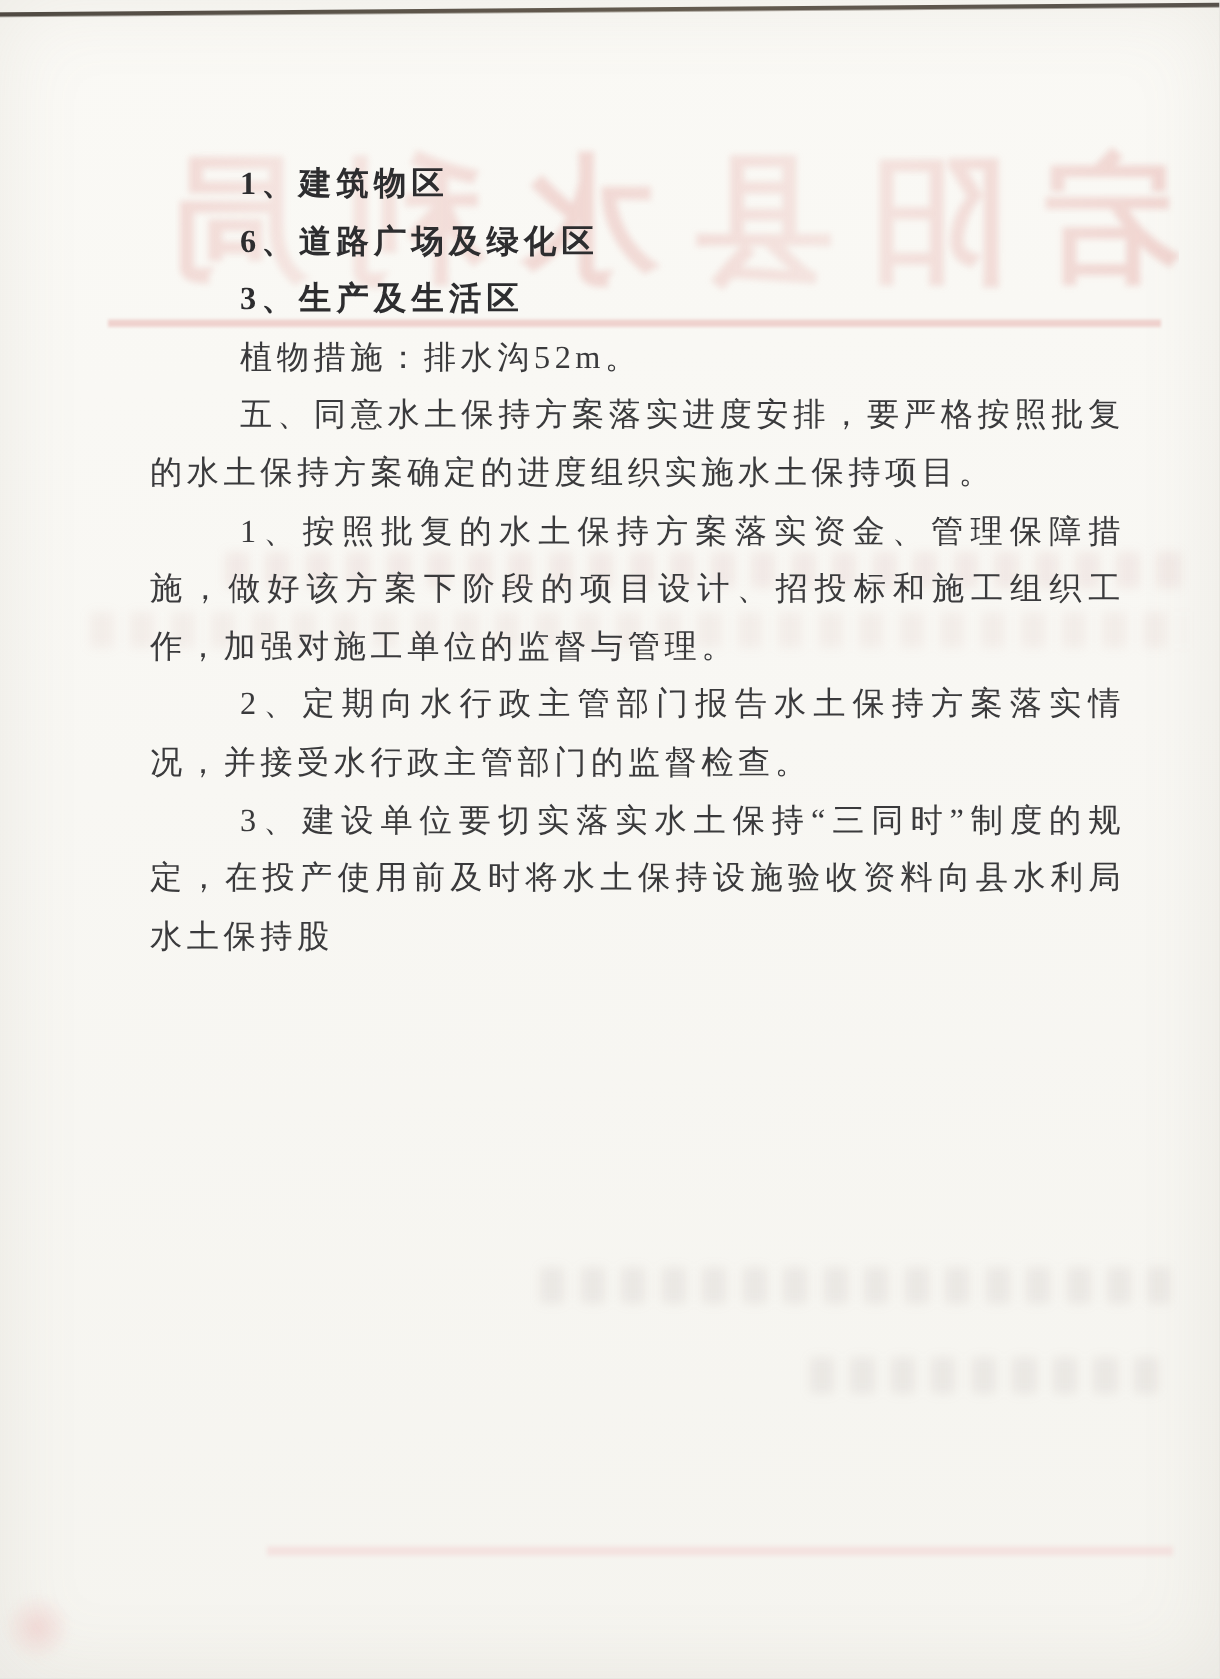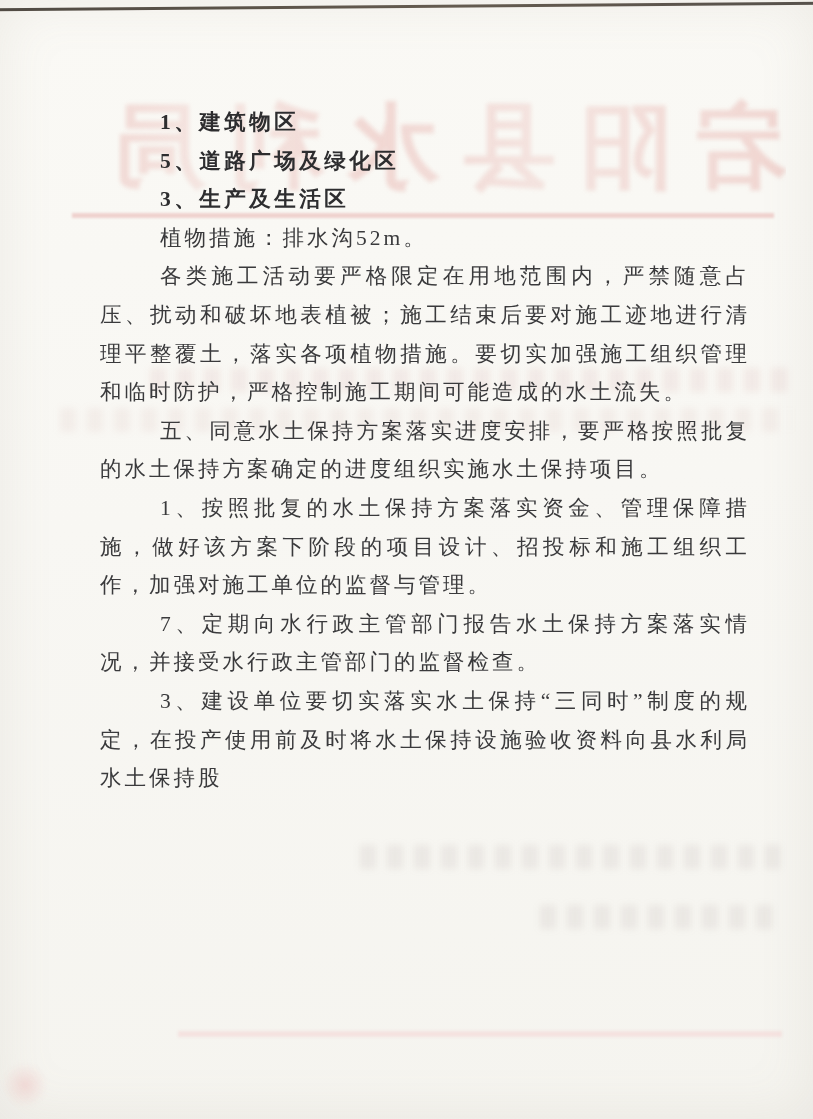--- a/index.html
+++ b/index.html
@@ -82,26 +82,25 @@
 
   <div class="red-rule"></div>
 
   <div class="bleed b1"></div>
   <div class="bleed b2"></div>
   <div class="bleed b3"></div>
   <div class="bleed b4"></div>
 
   <div class="content">
     <p class="heading">1、建筑物区</p>
-    <p class="heading">5、道路广场及绿化区</p>
+    <p class="heading">6、道路广场及绿化区</p>
     <p class="heading">3、生产及生活区</p>
     <p class="body">植物措施：排水沟52m。</p>
-    <p class="body">各类施工活动要严格限定在用地范围内，严禁随意占压、扰动和破坏地表植被；施工结束后要对施工迹地进行清理平整覆土，落实各项植物措施。要切实加强施工组织管理和临时防护，严格控制施工期间可能造成的水土流失。</p>
     <p class="body">五、同意水土保持方案落实进度安排，要严格按照批复的水土保持方案确定的进度组织实施水土保持项目。</p>
     <p class="body">1、按照批复的水土保持方案落实资金、管理保障措施，做好该方案下阶段的项目设计、招投标和施工组织工作，加强对施工单位的监督与管理。</p>
-    <p class="body">7、定期向水行政主管部门报告水土保持方案落实情况，并接受水行政主管部门的监督检查。</p>
+    <p class="body">2、定期向水行政主管部门报告水土保持方案落实情况，并接受水行政主管部门的监督检查。</p>
     <p class="body">3、建设单位要切实落实水土保持“三同时”制度的规定，在投产使用前及时将水土保持设施验收资料向县水利局水土保持股</p>
   </div>
 
   <div class="pink-rule-bottom"></div>
   <div class="smudge-bl"></div>
 
 </div>
 
 </body></html>

